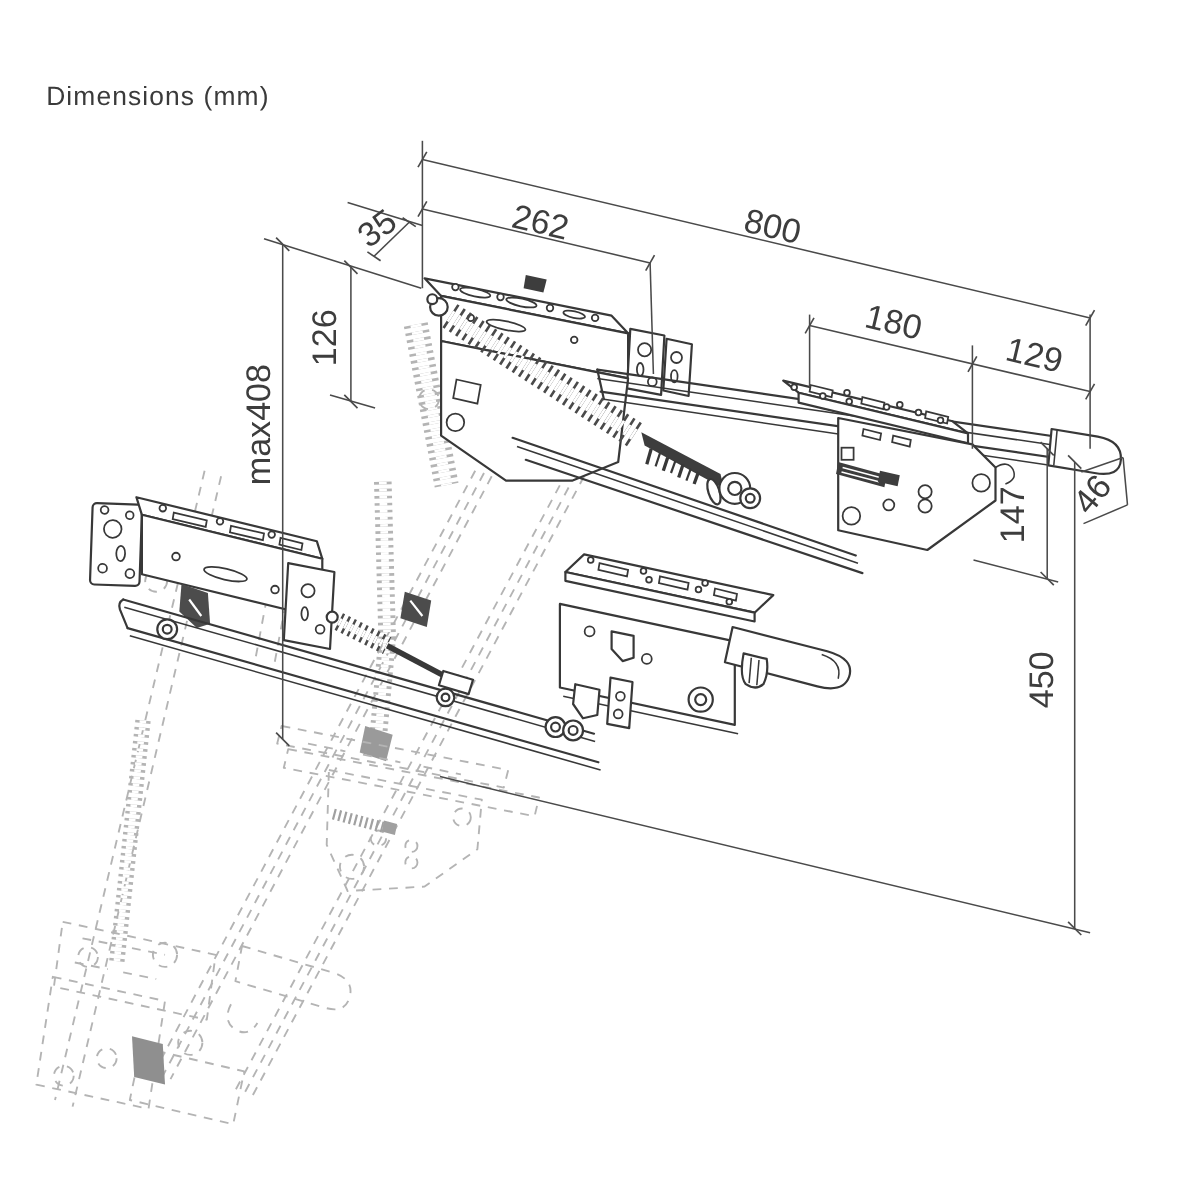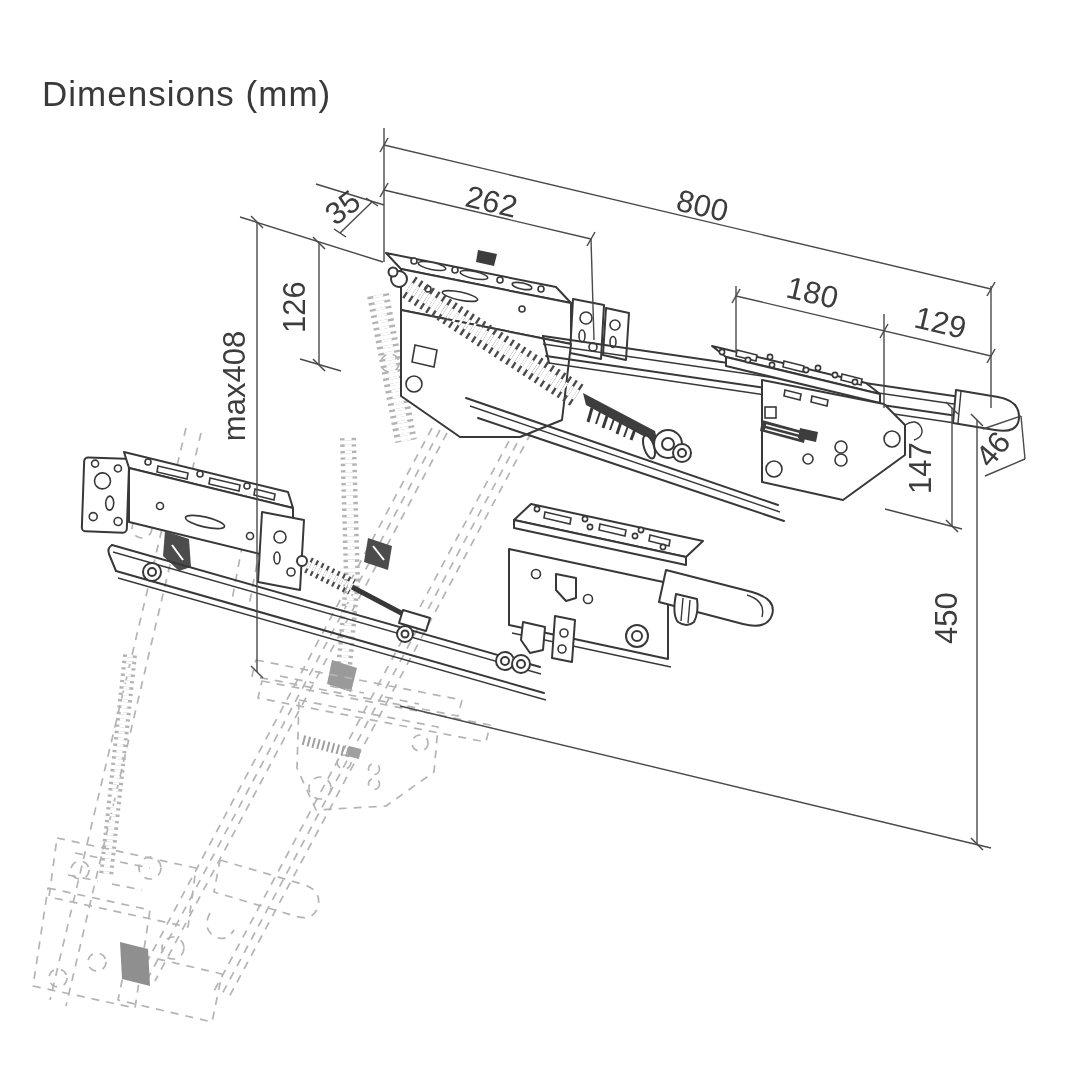--- a/index.html
+++ b/index.html
@@ -1,18 +1,18 @@
 <!DOCTYPE html>
 <html><head>
 <meta charset="utf-8">
 <style>
   html,body{margin:0;padding:0;background:#fff;}
   .stage{position:relative;width:1080px;height:1080px;background:#fff;overflow:hidden;
          font-family:"Liberation Sans",sans-serif;}
-  .title{position:absolute;left:42px;top:74px;font-size:35px;letter-spacing:1px;
+  .title{position:absolute;left:42px;top:74px;font-size:24px;letter-spacing:1px;
          color:#3a3a3a;font-weight:400;}
   svg{position:absolute;left:0;top:0;}
   .ln{stroke:#383838;stroke-width:2;fill:none;stroke-linejoin:round;stroke-linecap:round;}
   .lnf{stroke:#383838;stroke-width:2;fill:#fff;stroke-linejoin:round;}
   .lnt{stroke:#383838;stroke-width:1.4;fill:none;}
   .hole{stroke:#383838;stroke-width:1.6;fill:#fff;}
   .dk{fill:#3d3d3d;stroke:none;}
   .dim{stroke:#4a4a4a;stroke-width:1.4;fill:none;}
   .dimtxt{fill:#3d3d3d;font-size:31px;font-family:"Liberation Sans",sans-serif;}
   .gh{stroke:#b4b4b4;stroke-width:1.7;fill:none;stroke-dasharray:8 7;stroke-linejoin:round;}

